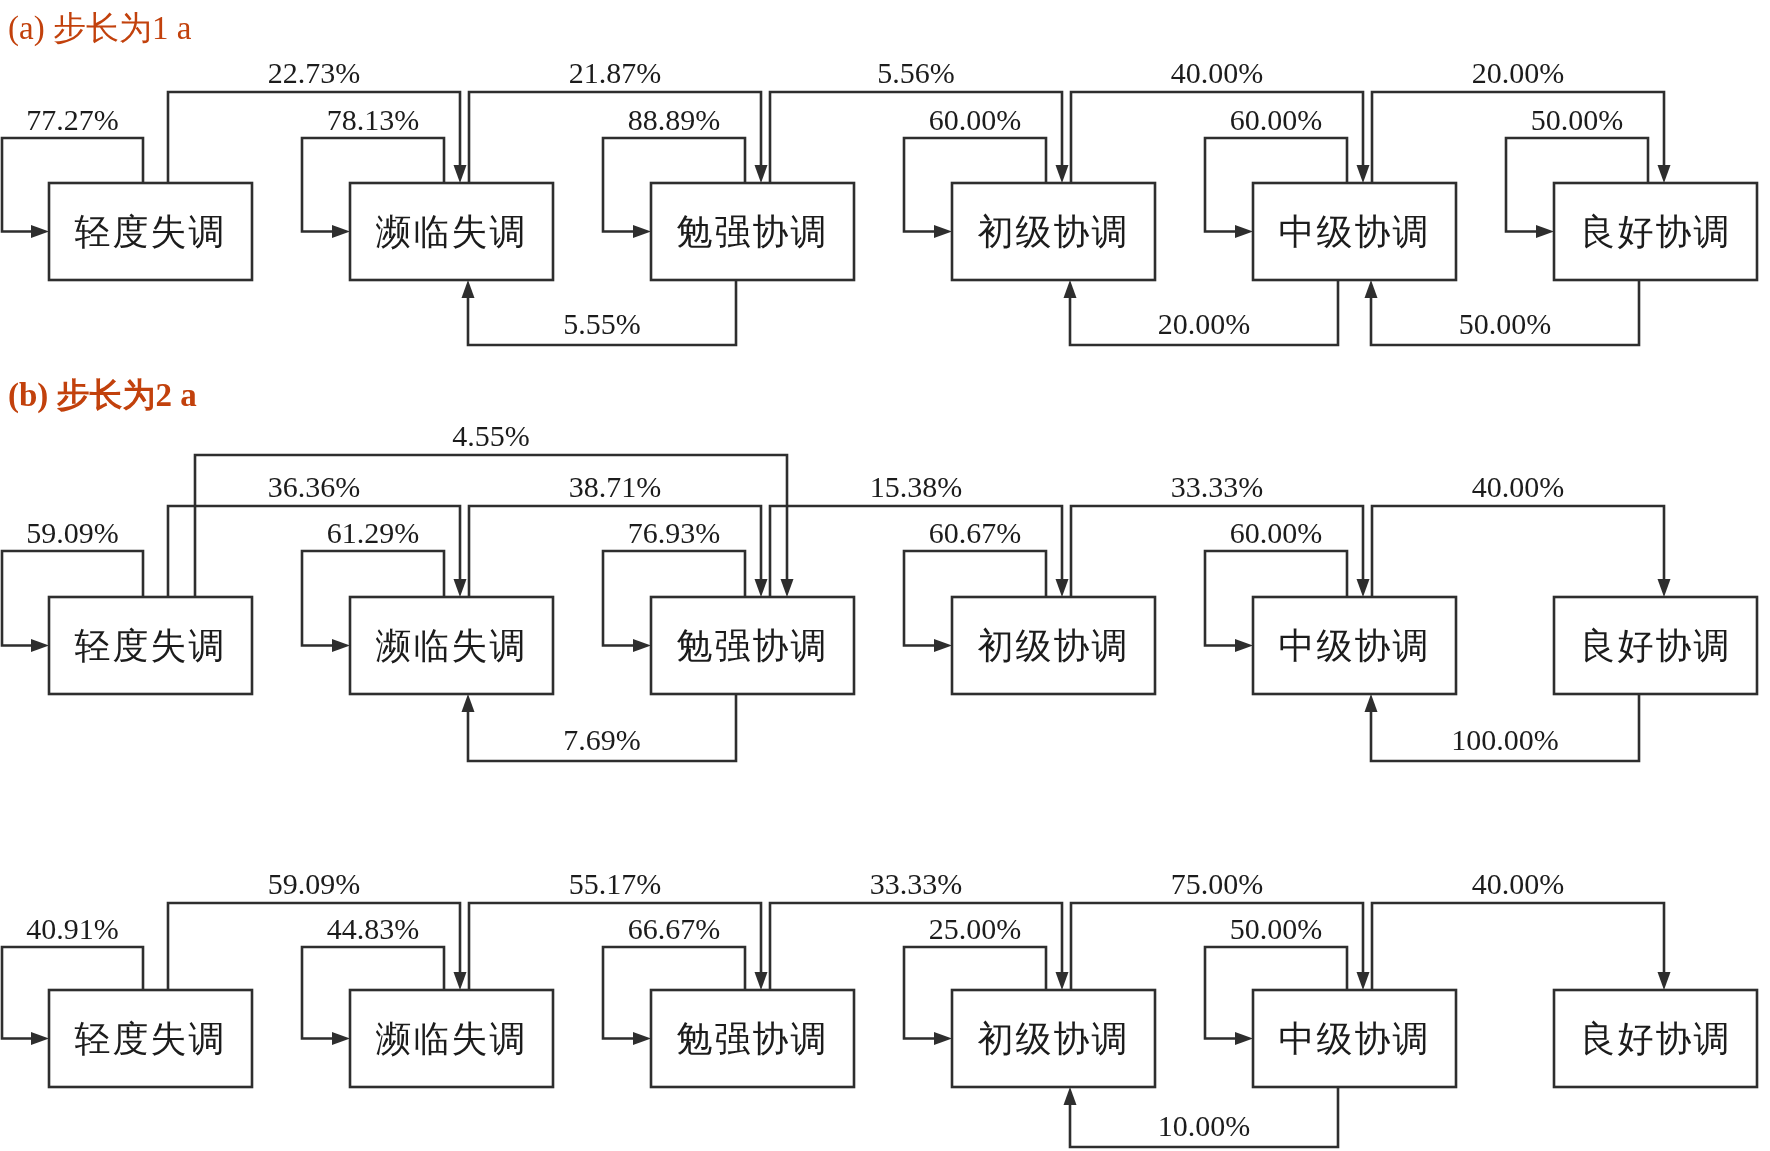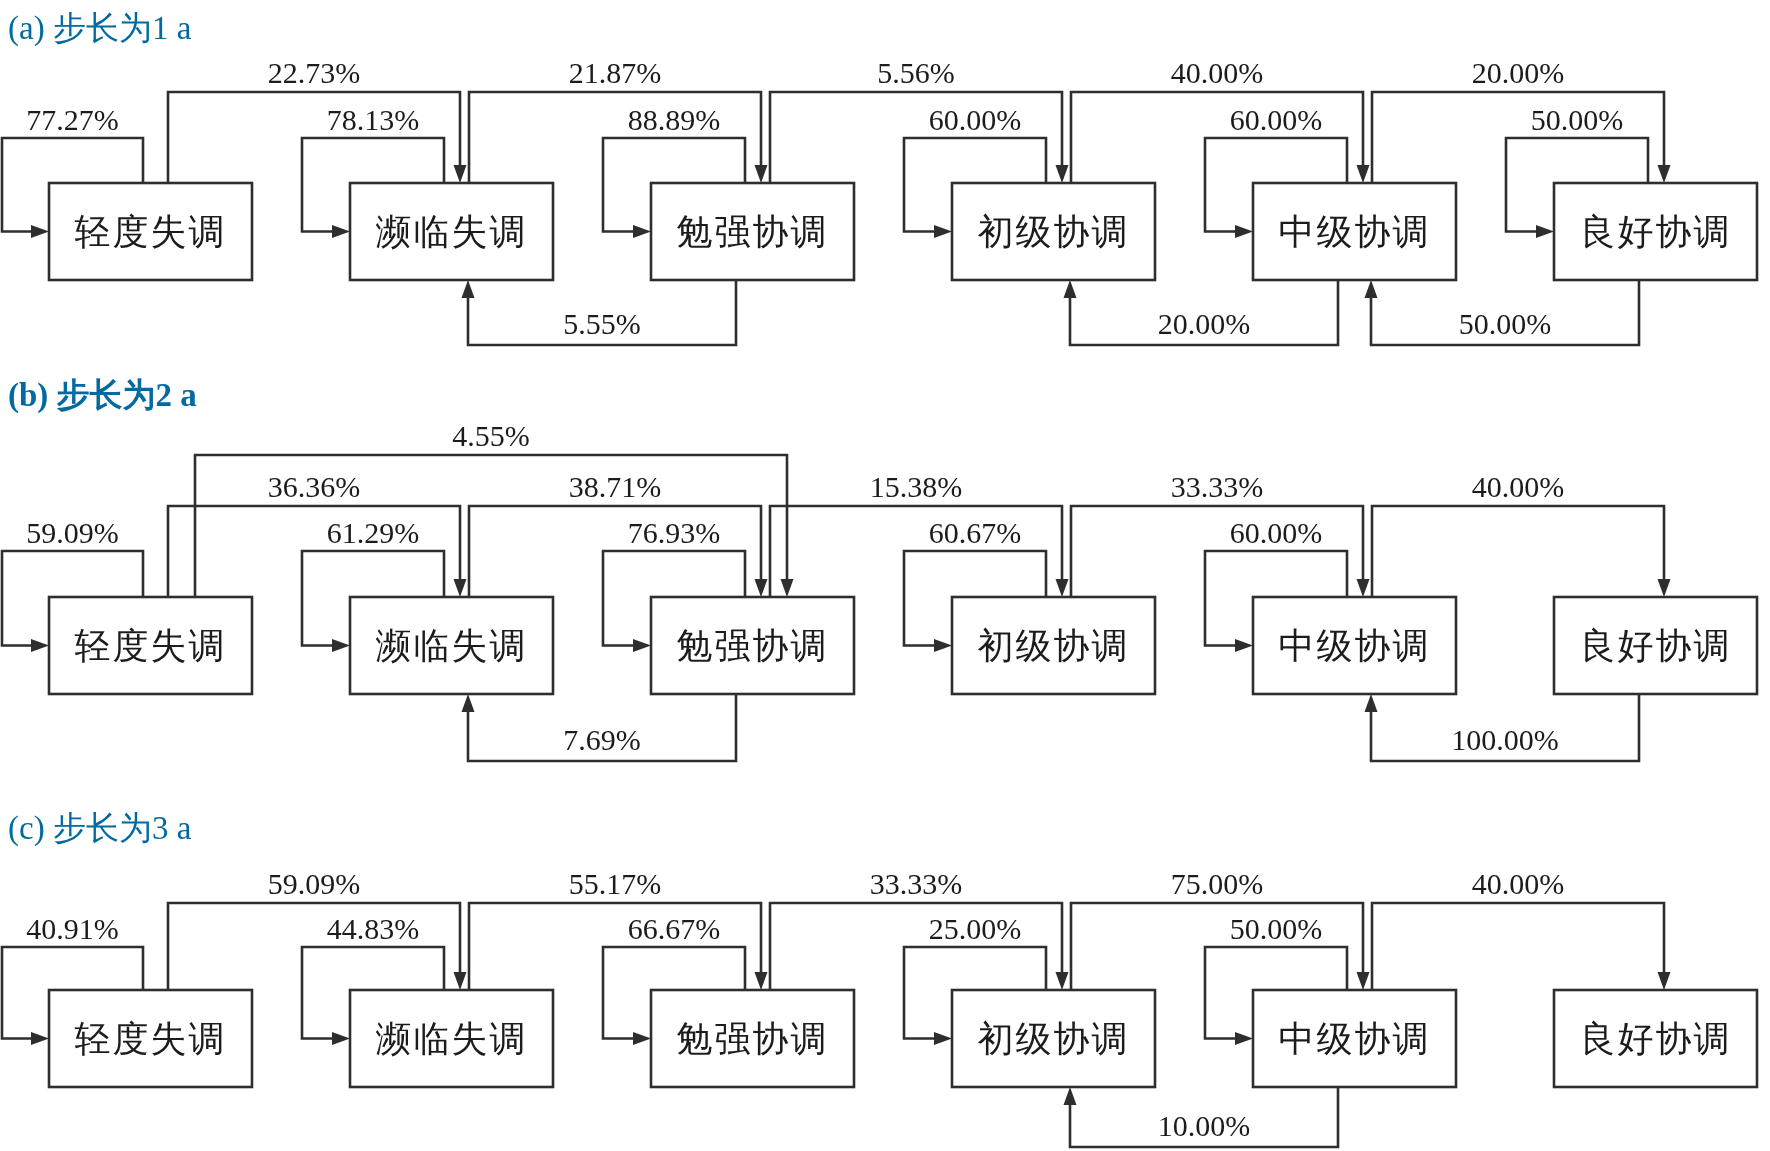--- a/index.html
+++ b/index.html
@@ -8,21 +8,21 @@
     width:1770px;height:1151px;
     background:#ffffff;
     overflow:hidden;
     font-family:"Liberation Serif","DejaVu Serif",serif;
   }
   #diagram-svg{position:absolute;left:0;top:0;}
   .panel-title{
     position:absolute;
     left:8px;
     font-size:33px;
-    color:#0369a1;
+    color:#c2410c;
     white-space:nowrap;
     font-family:"Liberation Serif","DejaVu Serif",serif;
   }
   #title-a{top:6px;}
   #title-b{top:373px;font-weight:bold;}
   #title-c{top:806px;}
 </style>
 </head>
 <body>
 
@@ -174,14 +174,13 @@
       <text x="752.5" y="1050.5" text-anchor="middle" font-size="36" fill="#1c1c1c" letter-spacing="2" font-family="&quot;Liberation Serif&quot;,&quot;DejaVu Serif&quot;,serif">勉强协调</text>
       <rect x="952" y="990" width="203" height="97" fill="#ffffff" stroke="#2e2e2e" stroke-width="2.6"></rect>
       <text x="1053.5" y="1050.5" text-anchor="middle" font-size="36" fill="#1c1c1c" letter-spacing="2" font-family="&quot;Liberation Serif&quot;,&quot;DejaVu Serif&quot;,serif">初级协调</text>
       <rect x="1253" y="990" width="203" height="97" fill="#ffffff" stroke="#2e2e2e" stroke-width="2.6"></rect>
       <text x="1354.5" y="1050.5" text-anchor="middle" font-size="36" fill="#1c1c1c" letter-spacing="2" font-family="&quot;Liberation Serif&quot;,&quot;DejaVu Serif&quot;,serif">中级协调</text>
       <rect x="1554" y="990" width="203" height="97" fill="#ffffff" stroke="#2e2e2e" stroke-width="2.6"></rect>
       <text x="1655.5" y="1050.5" text-anchor="middle" font-size="36" fill="#1c1c1c" letter-spacing="2" font-family="&quot;Liberation Serif&quot;,&quot;DejaVu Serif&quot;,serif">良好协调</text>
     </svg>
   <div class="panel-title" id="title-a">(a) 步长为1 a</div>
   <div class="panel-title" id="title-b">(b) 步长为2 a</div>
-  <div class="panel-title" id="title-c">(c) 步长为3 a</div>
 </div>
 
 </body></html>

